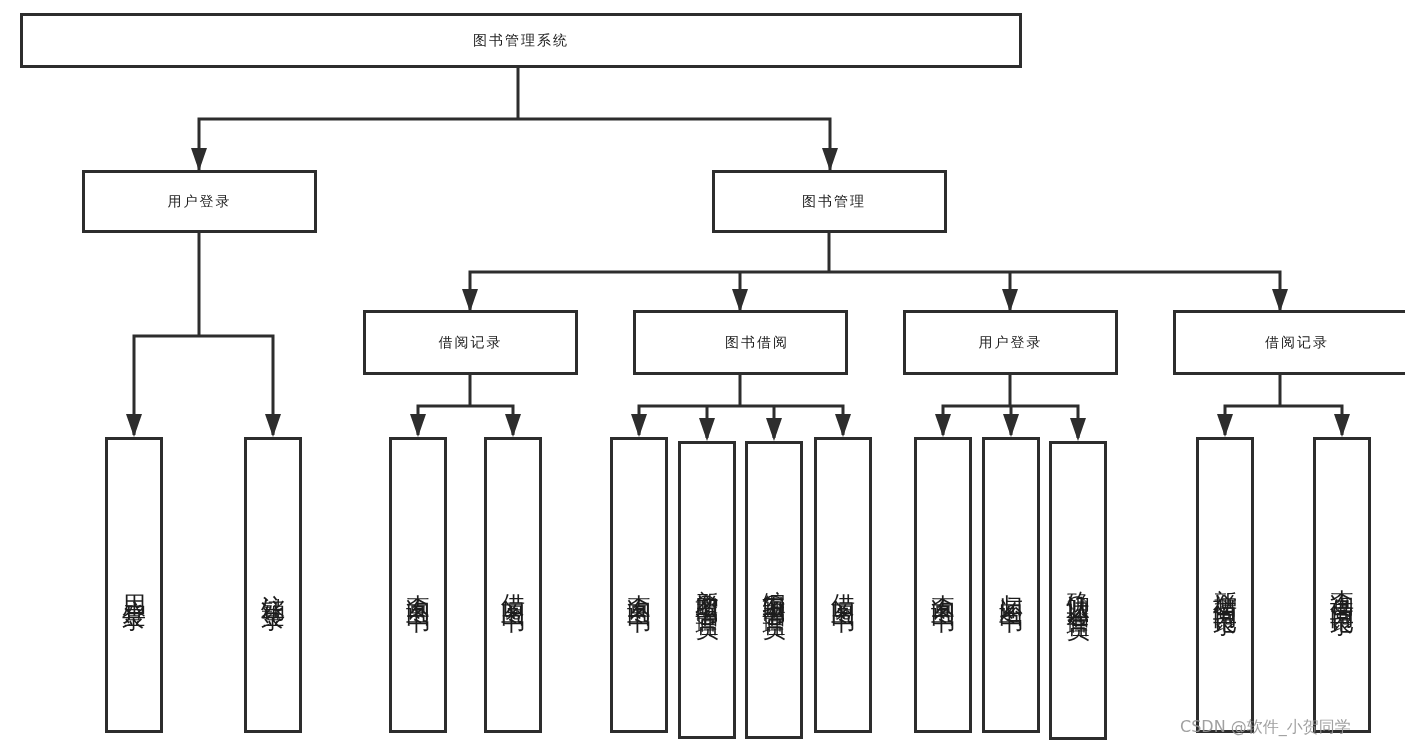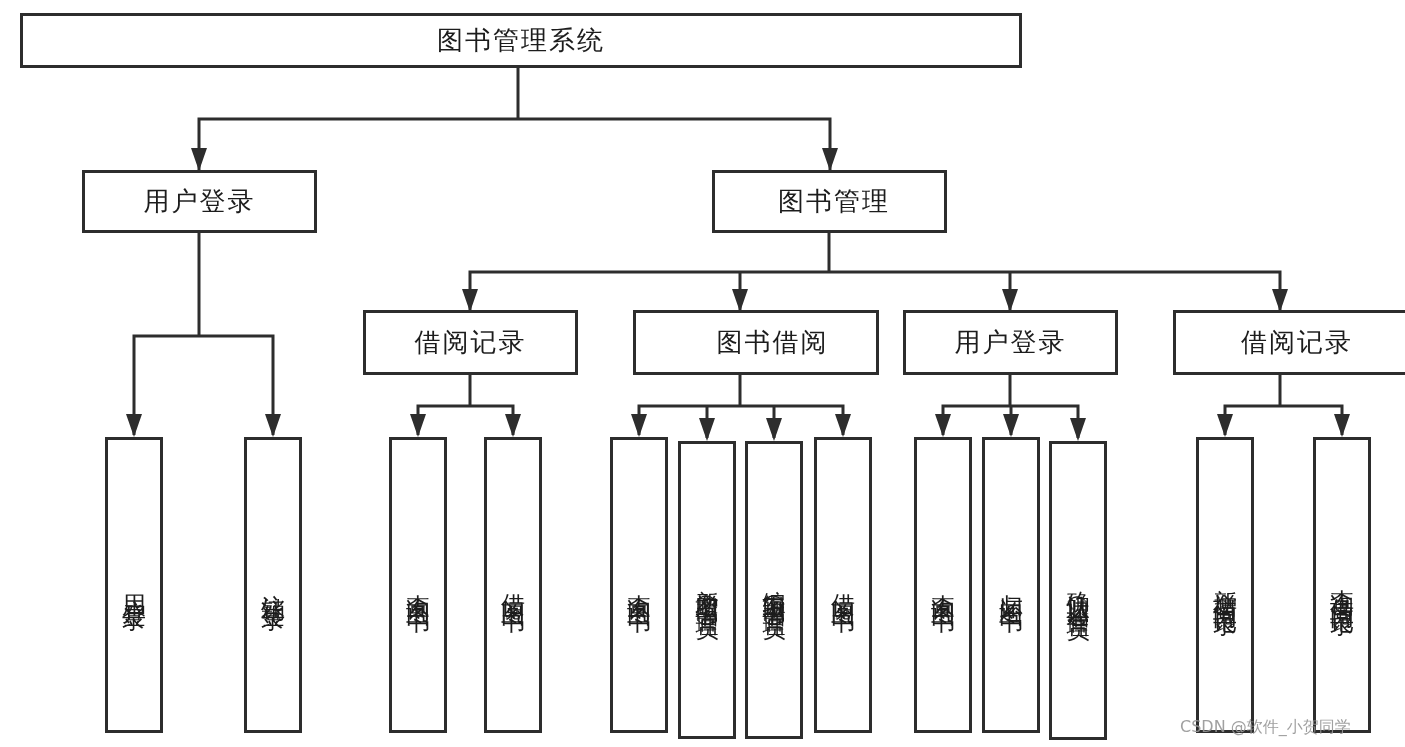--- a/index.html
+++ b/index.html
@@ -21,21 +21,21 @@
     position: absolute;
     box-sizing: border-box;
     background: #ffffff;
     border: 3px solid #2d2d2d;
     display: flex;
     align-items: center;
     justify-content: center;
     color: #1c1c1c;
     z-index: 1;
   }
-  .hnode { font-size: 26px; letter-spacing: 2px; white-space: nowrap; }
+  .hnode { font-size: 14px; letter-spacing: 2px; white-space: nowrap; }
   .vnode .vtext {
     writing-mode: vertical-rl;
     text-orientation: mixed;
     font-size: 24px;
     letter-spacing: 5px;
     line-height: 1;
     white-space: nowrap;
   }
   .vnode.tight .vtext { font-size: 23px; letter-spacing: 4px; }
   #watermark {
@@ -106,21 +106,21 @@
       <path d="M1334 414 h16 l-8 23 z"></path>
     </g>
   </svg>
 
   <div class="node hnode" style="left:20px; top:13px; width:1002px; height:55px;">图书管理系统</div>
 
   <div class="node hnode" style="left:82px; top:170px; width:235px; height:63px;">用户登录</div>
   <div class="node hnode" style="left:712px; top:170px; width:235px; height:63px;padding-left:9px;">图书管理</div>
 
   <div class="node hnode" style="left:363px; top:310px; width:215px; height:65px;">借阅记录</div>
-  <div class="node hnode" style="left:633px; top:310px; width:246px; height:65px;padding-left:33px;">图书借阅</div>
+  <div class="node hnode" style="left:633px; top:310px; width:215px; height:65px;padding-left:33px;">图书借阅</div>
   <div class="node hnode" style="left:903px; top:310px; width:215px; height:65px;">用户登录</div>
   <div class="node hnode" style="left:1173px; top:310px; width:248px; height:65px;">借阅记录</div>
 
   <div class="node vnode" style="left:105px; top:437px; width:58px; height:296px;">
     <span class="vtext">用户登录</span>
     </div>
   <div class="node vnode" style="left:244px; top:437px; width:58px; height:296px;">
     <span class="vtext">注销登录</span>
     </div>
 

